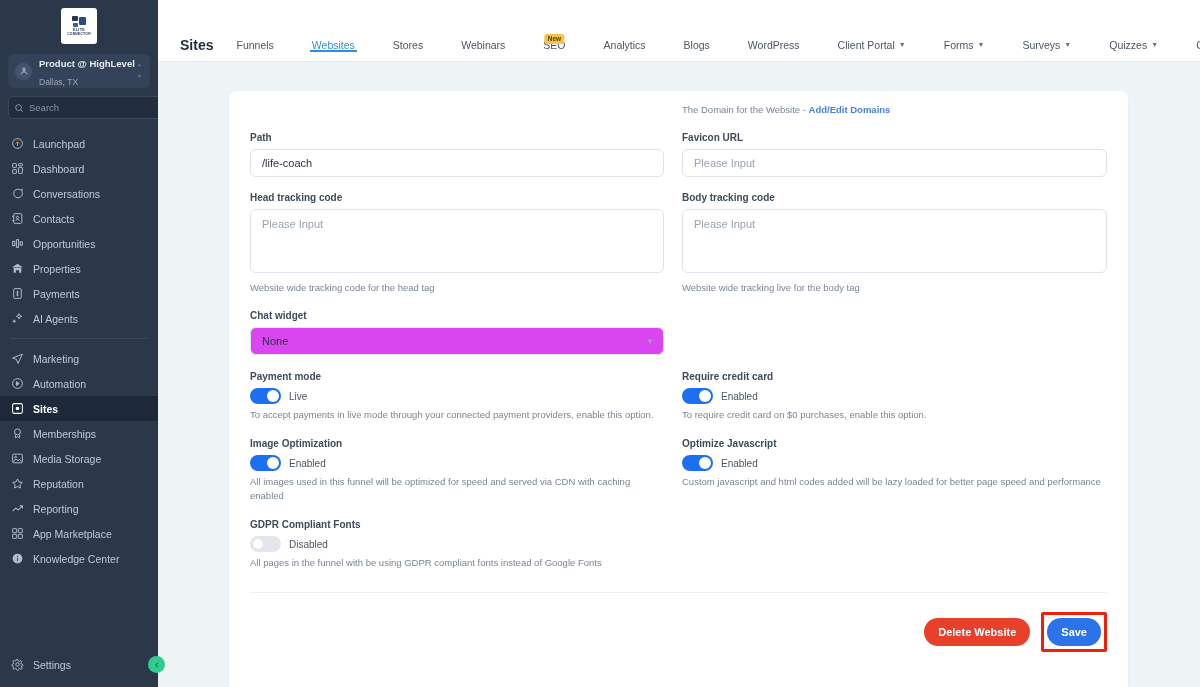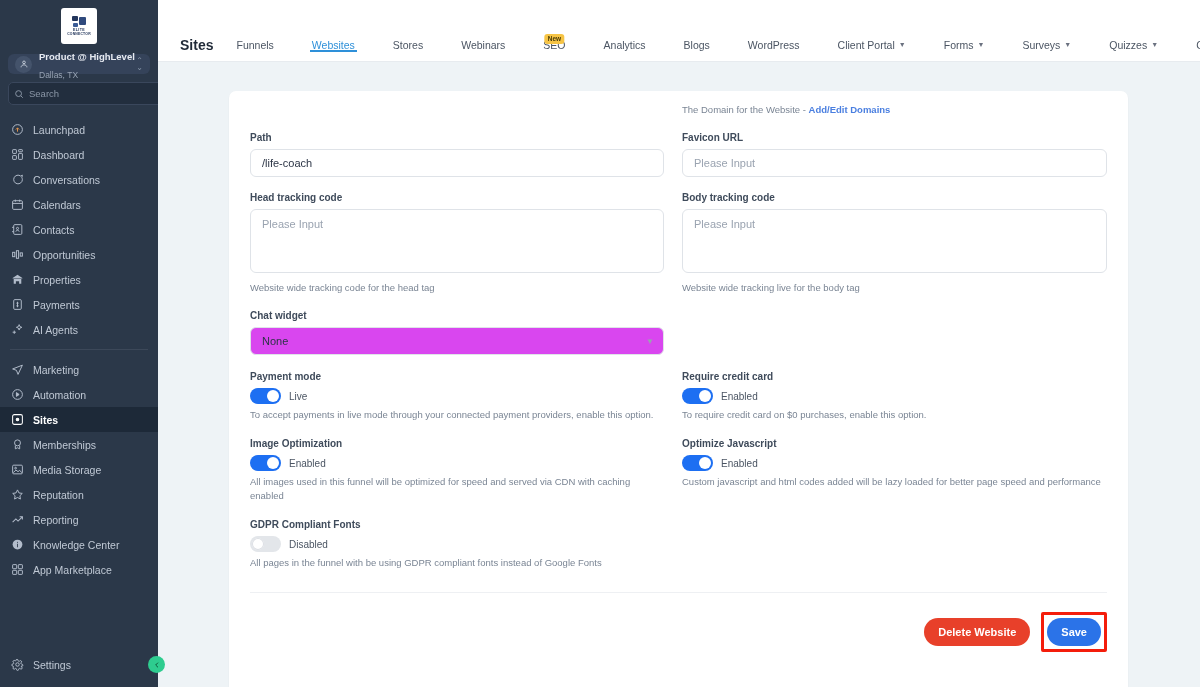--- a/index.html
+++ b/index.html
@@ -30,21 +30,21 @@
   .logo-mark i {
     position: absolute; background: #23365c; border-radius: 1px; display: block;
   }
   .logo-mark i:nth-child(1){ left:0; top:0; width:6px; height:5px; }
   .logo-mark i:nth-child(2){ right:0; top:1px; width:7px; height:8px; background:#2f4a7d;}
   .logo-mark i:nth-child(3){ left:1px; bottom:0; width:5px; height:4px; background:#3b5c96;}
   .logo-t1 { font-size: 3.6px; color:#23365c; font-weight:700; letter-spacing:.4px; margin-top:1px;}
   .logo-t2 { font-size: 3.4px; color:#23365c; font-weight:700; letter-spacing:.2px;}
 
   .workspace {
-    margin: 0 8px 8px; height: 20px; background: #35435a; border-radius: 6px;
+    margin: 0 8px 8px; height: 34px; background: #35435a; border-radius: 6px;
     display: flex; align-items: center; padding: 0 7px; gap: 7px; cursor: pointer;
   }
   .ws-avatar {
     width: 17px; height: 17px; border-radius: 50%; background: #44536b;
     flex: 0 0 17px; display:flex; align-items:center; justify-content:center;
   }
   .ws-text { flex: 1 1 auto; min-width: 0; }
   .ws-name { font-size: 9.5px; color: #e6eaf0; font-weight: 600; line-height: 12px;
     white-space: nowrap; overflow: hidden; text-overflow: ellipsis;}
   .ws-sub { font-size: 8.5px; color: #97a3b4; line-height: 11px; }
@@ -290,29 +290,20 @@
         <span class="ico">
           <svg width="13" height="13" viewBox="0 0 24 24" fill="none" stroke="currentColor" stroke-width="1.8">
             <path d="M21 12a8 8 0 1 1-3.2-6.4L21 4l-1 4.6A7.9 7.9 0 0 1 21 12z"></path>
           </svg>
         </span>
         <span>Conversations</span>
       </div>
       <div class="nav-item">
         <span class="ico">
           <svg width="13" height="13" viewBox="0 0 24 24" fill="none" stroke="currentColor" stroke-width="1.8">
-            <rect x="3" y="5" width="18" height="16" rx="2"></rect>
-              <path d="M3 10h18M8 3v4M16 3v4"></path>
-          </svg>
-        </span>
-        <span>Calendars</span>
-      </div>
-      <div class="nav-item">
-        <span class="ico">
-          <svg width="13" height="13" viewBox="0 0 24 24" fill="none" stroke="currentColor" stroke-width="1.8">
             <rect x="5" y="3" width="15" height="18" rx="2"></rect>
               <path d="M5 8H2M5 16H2"></path>
               <circle cx="12" cy="10" r="2"></circle>
             <path d="M9 16c0-1.6 1.3-2.6 3-2.6s3 1 3 2.6"></path>
           </svg>
         </span>
         <span>Contacts</span>
       </div>
       <div class="nav-item">
         <span class="ico">
@@ -410,37 +401,37 @@
         <span class="ico">
           <svg width="13" height="13" viewBox="0 0 24 24" fill="none" stroke="currentColor" stroke-width="1.9">
             <path d="M3 17l6-6 4 4 8-8"></path>
               <path d="M16 7h5v5"></path>
           </svg>
         </span>
         <span>Reporting</span>
       </div>
       <div class="nav-item">
         <span class="ico">
-          <svg width="13" height="13" viewBox="0 0 24 24" fill="currentColor">
-            <circle cx="12" cy="12" r="9"></circle>
-              <path d="M11.2 10.6h1.6V17h-1.6zM12 6.8a1 1 0 110 2 1 1 0 010-2z" fill="#2b3849"></path>
-          </svg>
-        </span>
-        <span>Knowledge Center</span>
-      </div>
-      <div class="nav-item">
-        <span class="ico">
           <svg width="13" height="13" viewBox="0 0 24 24" fill="none" stroke="currentColor" stroke-width="1.8">
             <rect x="3" y="3" width="7.5" height="7.5" rx="1"></rect>
               <rect x="13.5" y="3" width="7.5" height="7.5" rx="1"></rect>
             <rect x="3" y="13.5" width="7.5" height="7.5" rx="1"></rect>
               <rect x="13.5" y="13.5" width="7.5" height="7.5" rx="1"></rect>
           </svg>
         </span>
         <span>App Marketplace</span>
+      </div>
+      <div class="nav-item">
+        <span class="ico">
+          <svg width="13" height="13" viewBox="0 0 24 24" fill="currentColor">
+            <circle cx="12" cy="12" r="9"></circle>
+              <path d="M11.2 10.6h1.6V17h-1.6zM12 6.8a1 1 0 110 2 1 1 0 010-2z" fill="#2b3849"></path>
+          </svg>
+        </span>
+        <span>Knowledge Center</span>
       </div>
     </nav>
 
     <div class="nav-bottom">
       <div class="nav-item">
         <span class="ico">
           <svg width="13" height="13" viewBox="0 0 24 24" fill="none" stroke="currentColor" stroke-width="1.8">
             <circle cx="12" cy="12" r="3.2"></circle>
             <path d="M19.4 15a1.6 1.6 0 00.3 1.8l.1.1a2 2 0 11-2.8 2.8l-.1-.1a1.6 1.6 0 00-2.7 1.1v.2a2 2 0 11-4 0v-.1a1.6 1.6 0 00-2.8-1.1l-.1.1a2 2 0 11-2.8-2.8l.1-.1A1.6 1.6 0 003.7 15H3.5a2 2 0 110-4h.1a1.6 1.6 0 001.1-2.7l-.1-.1a2 2 0 112.8-2.8l.1.1A1.6 1.6 0 009 4.6h.1a2 2 0 114 0v.1a1.6 1.6 0 002.7 1.1l.1-.1a2 2 0 112.8 2.8l-.1.1a1.6 1.6 0 001.1 2.7h.2a2 2 0 110 4h-.1a1.6 1.6 0 00-1.4.7z"></path>
           </svg>

